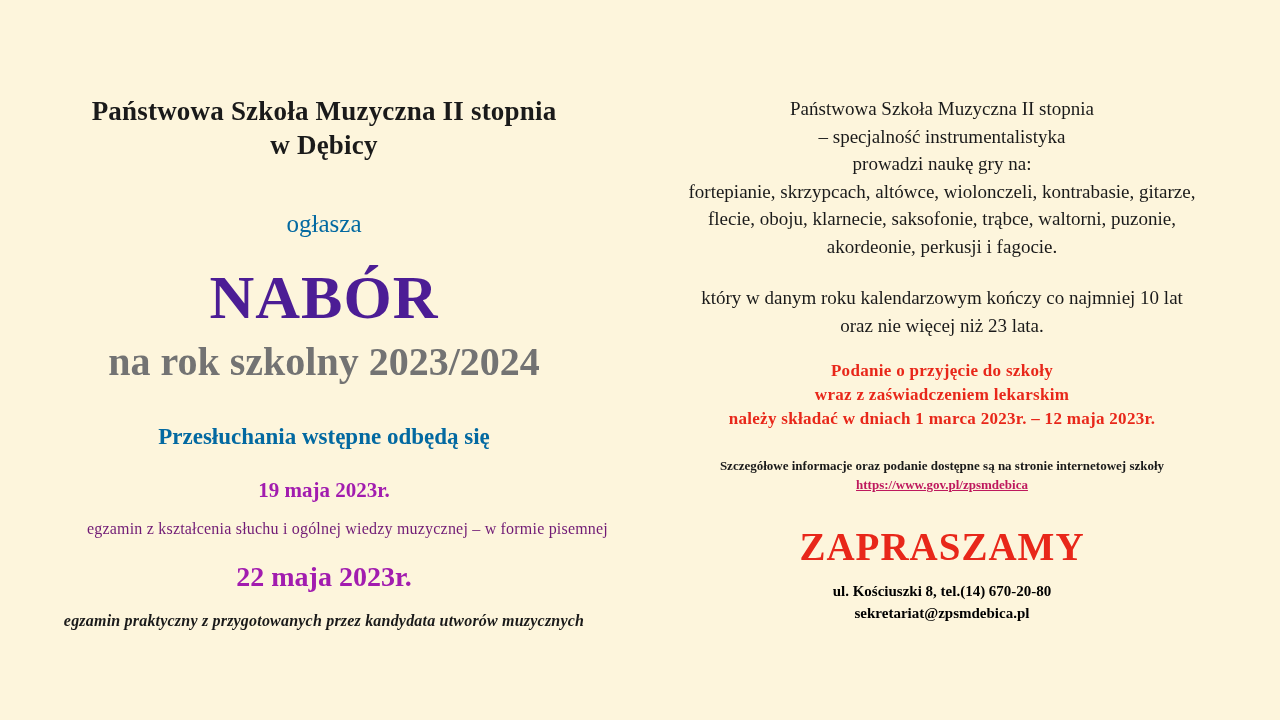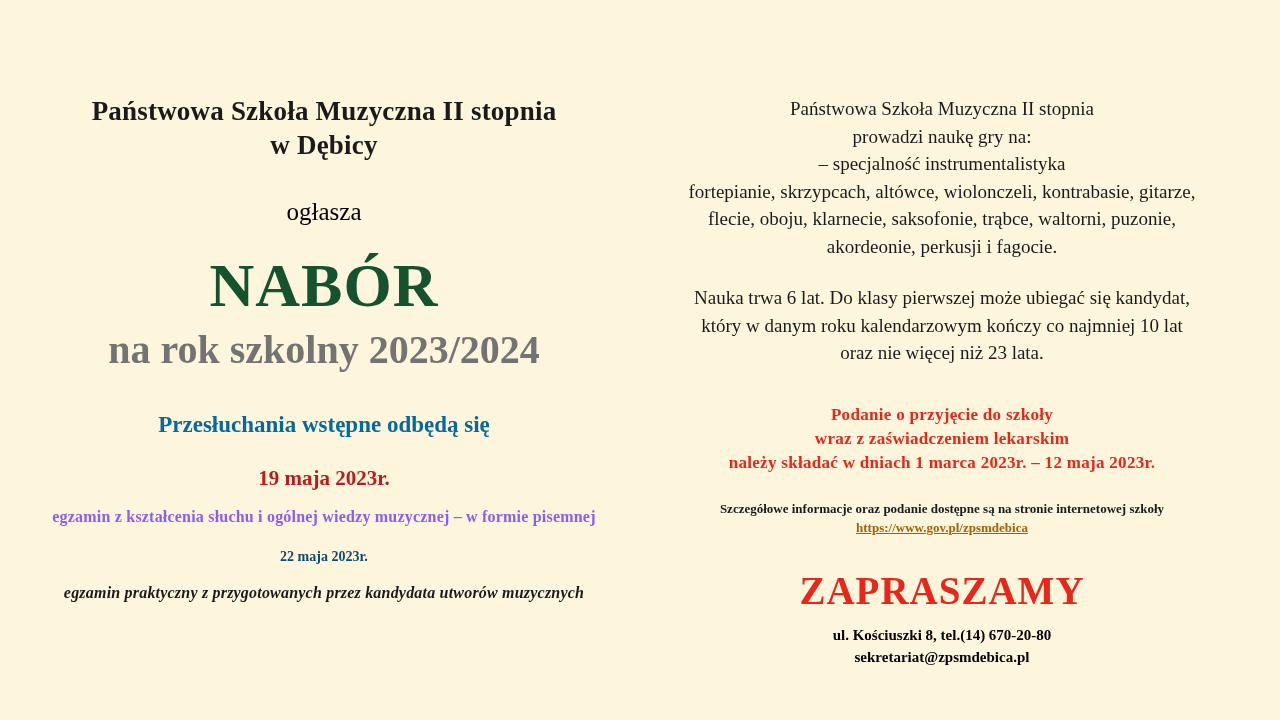--- a/index.html
+++ b/index.html
@@ -38,64 +38,65 @@
 
   
   .school-name {
     font-size: 27px;
     font-weight: bold;
     line-height: 1.25;
     letter-spacing: 0.2px;
     color: #1a1a1a;
   }
   .announces {
-    margin-top: 34px;
+    margin-top: 46px;
     font-size: 25px;
     line-height: 1.2;
-    color: #000000;
+    color: #0369a1;
   }
   .nabor {
     margin-top: 26px;
     font-size: 62px;
     font-weight: bold;
-    color: #14532d;
+    color: #4c1d95;
     line-height: 1.05;
     letter-spacing: 1px;
   }
   .school-year {
     margin-top: 10px;
     font-size: 40px;
     font-weight: bold;
     color: #737373;
     line-height: 1.1;
   }
   .auditions-head {
     margin-top: 40px;
     font-size: 23px;
     font-weight: bold;
     color: #0369a1;
   }
   .date-1 {
     margin-top: 28px;
     font-size: 21px;
     font-weight: bold;
-    color: #b91c1c;
+    color: #a21caf;
   }
   .exam-1 {
     margin-top: 17px;
     font-size: 16px;
-    font-weight: bold;
-    color: #8b5cf6;
+    font-weight: normal;
+    color: #701a75;
     letter-spacing: 0.2px;
+    text-align: right;
   }
   .date-2 {
     margin-top: 23px;
-    font-size: 14px;
-    font-weight: bold;
-    color: #0c4a6e;
+    font-size: 28px;
+    font-weight: bold;
+    color: #a21caf;
   }
   .exam-2 {
     margin-top: 19px;
     font-size: 16px;
     font-weight: bold;
     color: #1a1a1a;
     letter-spacing: 0.2px;
     font-style: italic;
   }
 
@@ -111,36 +112,36 @@
   .duration-block {
     margin-top: 24px;
     font-size: 19px;
     line-height: 1.45;
     color: #1a1a1a;
   }
   .duration-block div {
     white-space: nowrap;
   }
   .application-block {
-    margin-top: 36px;
+    margin-top: 20px;
     font-size: 17px;
     font-weight: bold;
     line-height: 1.4;
     color: #e8271a;
     letter-spacing: 0.3px;
   }
   .info-block {
     margin-top: 26px;
     font-size: 13px;
     font-weight: bold;
     line-height: 1.45;
     color: #1a1a1a;
   }
   .info-link {
-    color: #a16207;
+    color: #be185d;
     text-decoration: underline;
   }
   .welcome {
     margin-top: 30px;
     font-size: 39px;
     font-weight: bold;
     color: #e8271a;
     letter-spacing: 1px;
   }
   .contact-block {
@@ -173,29 +174,28 @@
     <div class="date-1">19 maja 2023r.</div>
     <div class="exam-1">egzamin z kształcenia słuchu i ogólnej wiedzy muzycznej – w formie pisemnej</div>
 
     <div class="date-2">22 maja 2023r.</div>
     <div class="exam-2">egzamin praktyczny z przygotowanych przez kandydata utworów muzycznych</div>
   </div>
 
   <div class="col col-right">
     <div class="specialty-block">
       <div>Państwowa Szkoła Muzyczna II stopnia</div>
+      <div>– specjalność instrumentalistyka</div>
       <div>prowadzi naukę gry na:</div>
-      <div>– specjalność instrumentalistyka</div>
       <div>fortepianie, skrzypcach, altówce, wiolonczeli, kontrabasie, gitarze,</div>
       <div>flecie, oboju, klarnecie, saksofonie, trąbce, waltorni, puzonie,</div>
       <div>akordeonie, perkusji i fagocie.</div>
     </div>
 
     <div class="duration-block">
-      <div>Nauka trwa 6 lat. Do klasy pierwszej może ubiegać się kandydat,</div>
       <div>który w danym roku kalendarzowym kończy co najmniej 10 lat</div>
       <div>oraz nie więcej niż 23 lata.</div>
     </div>
 
     <div class="application-block">
       <div>Podanie o przyjęcie do szkoły</div>
       <div>wraz z zaświadczeniem lekarskim</div>
       <div>należy składać w dniach 1 marca 2023r. – 12 maja 2023r.</div>
     </div>
 

